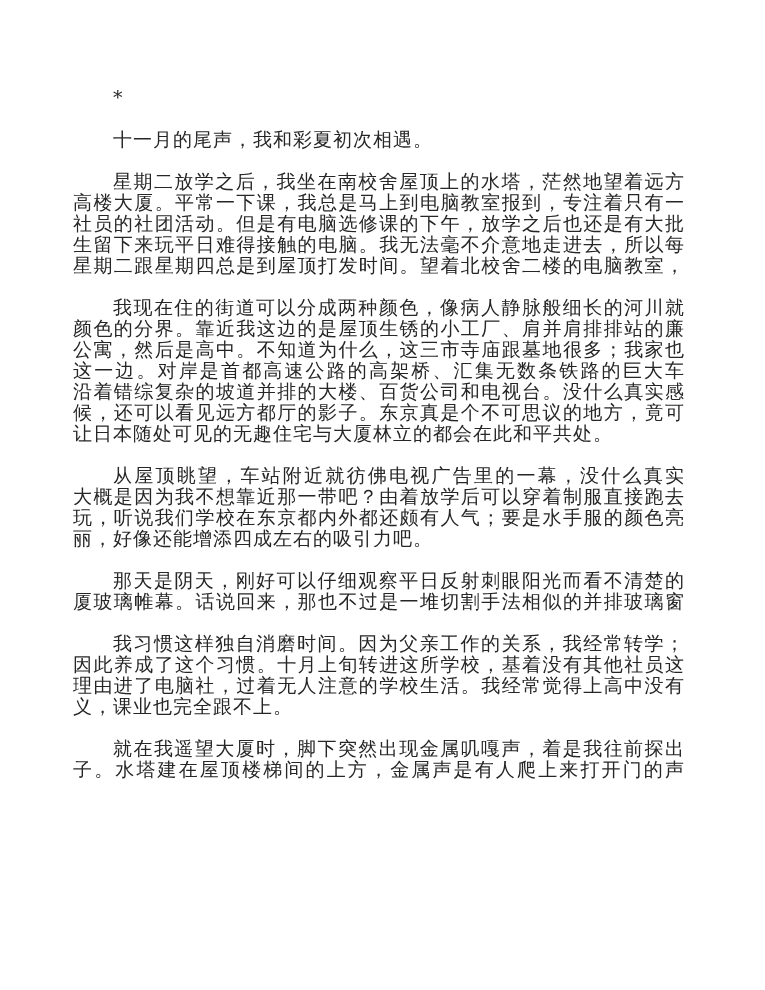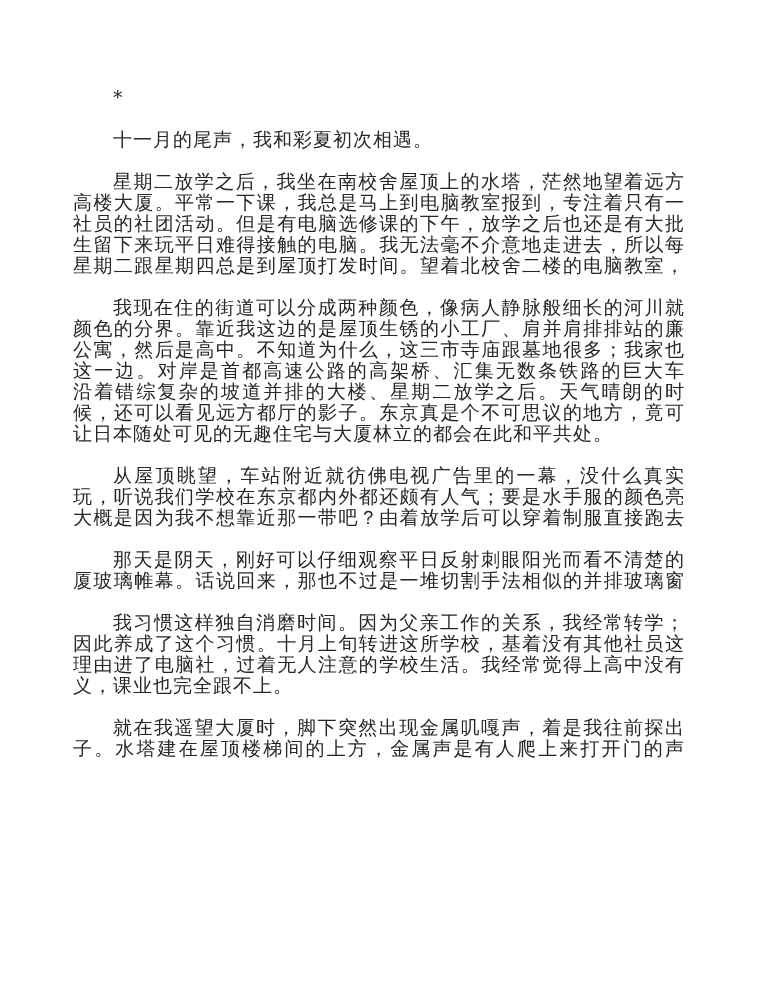--- a/index.html
+++ b/index.html
@@ -68,29 +68,30 @@
     <div class="line">社员的社团活动。但是有电脑选修课的下午，放学之后也还是有大批学</div>
     <div class="line">生留下来玩平日难得接触的电脑。我无法毫不介意地走进去，所以每个</div>
     <div class="line">星期二跟星期四总是到屋顶打发时间。望着北校舍二楼的电脑教室，发</div>
   </div>
 
   <div class="para">
     <div class="line first">我现在住的街道可以分成两种颜色，像病人静脉般细长的河川就是</div>
     <div class="line">颜色的分界。靠近我这边的是屋顶生锈的小工厂、肩并肩排排站的廉价</div>
     <div class="line">公寓，然后是高中。不知道为什么，这三市寺庙跟墓地很多；我家也在</div>
     <div class="line">这一边。对岸是首都高速公路的高架桥、汇集无数条铁路的巨大车站、</div>
-    <div class="line">沿着错综复杂的坡道并排的大楼、星期二放学之后。天气晴朗的时</div>
+    <div class="line">沿着错综复杂的坡道并排的大楼、百货公司和电视台。没什么真实感</div>
     <div class="line">候，还可以看见远方都厅的影子。东京真是个不可思议的地方，竟可以</div>
     <div class="line last">让日本随处可见的无趣住宅与大厦林立的都会在此和平共处。</div>
   </div>
 
   <div class="para">
     <div class="line first">从屋顶眺望，车站附近就彷佛电视广告里的一幕，没什么真实感。</div>
+    <div class="line">大概是因为我不想靠近那一带吧？由着放学后可以穿着制服直接跑去</div>
     <div class="line">玩，听说我们学校在东京都内外都还颇有人气；要是水手服的颜色亮</div>
-    <div class="line">大概是因为我不想靠近那一带吧？由着放学后可以穿着制服直接跑去</div>
+    <div class="line last">丽，好像还能增添四成左右的吸引力吧。</div>
   </div>
 
   <div class="para">
     <div class="line first">那天是阴天，刚好可以仔细观察平日反射刺眼阳光而看不清楚的大</div>
     <div class="line">厦玻璃帷幕。话说回来，那也不过是一堆切割手法相似的并排玻璃窗而</div>
   </div>
 
   <div class="para">
     <div class="line first">我习惯这样独自消磨时间。因为父亲工作的关系，我经常转学；也</div>
     <div class="line">因此养成了这个习惯。十月上旬转进这所学校，基着没有其他社员这个</div>

